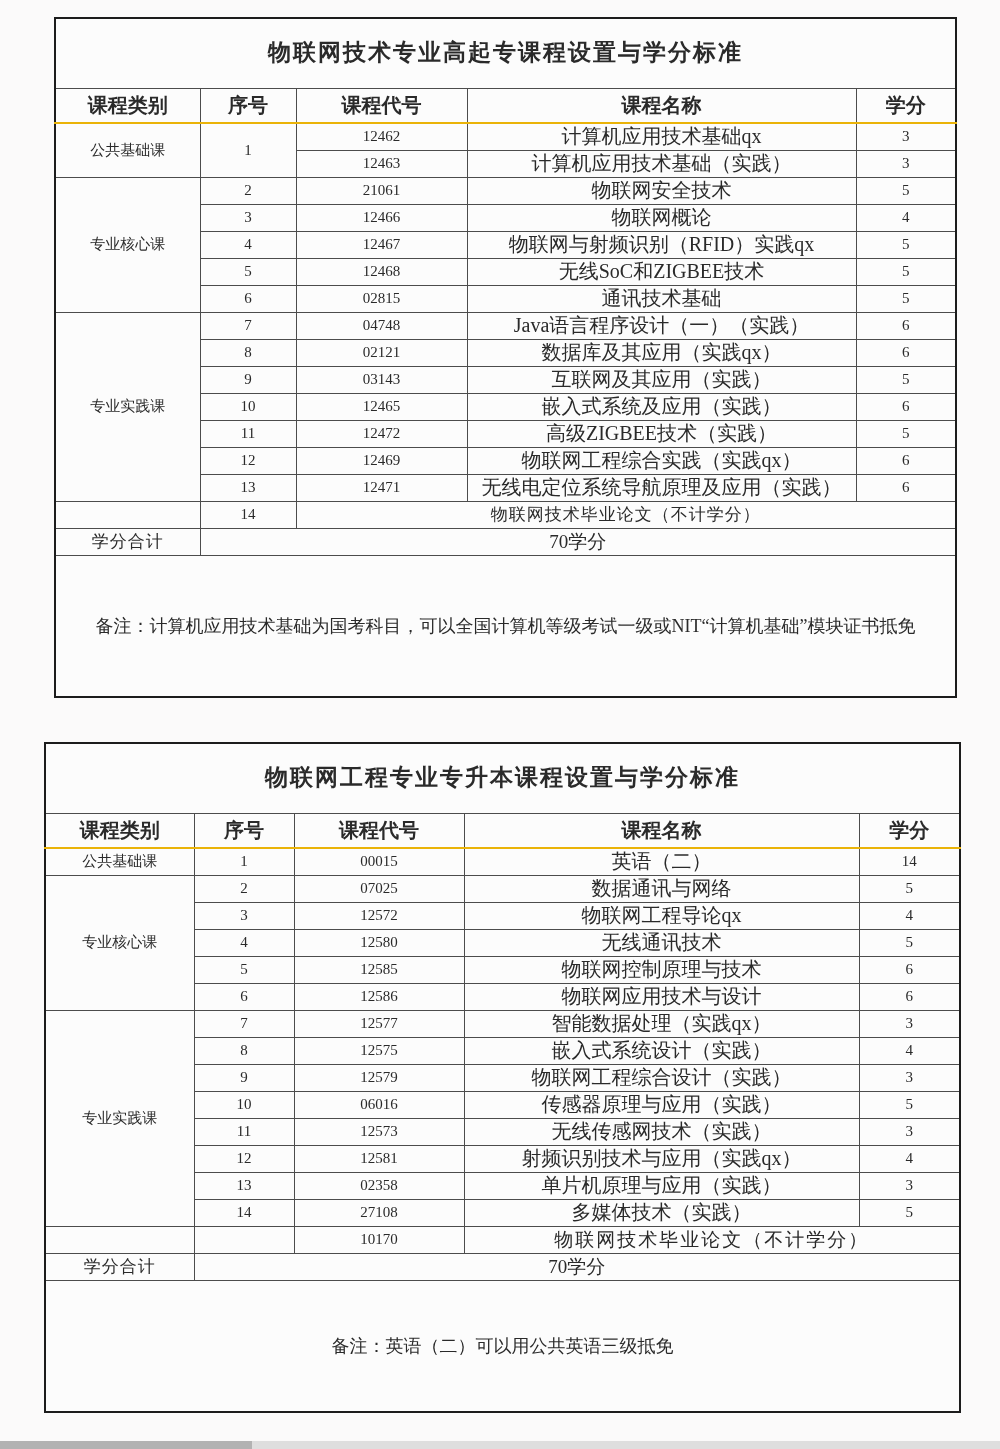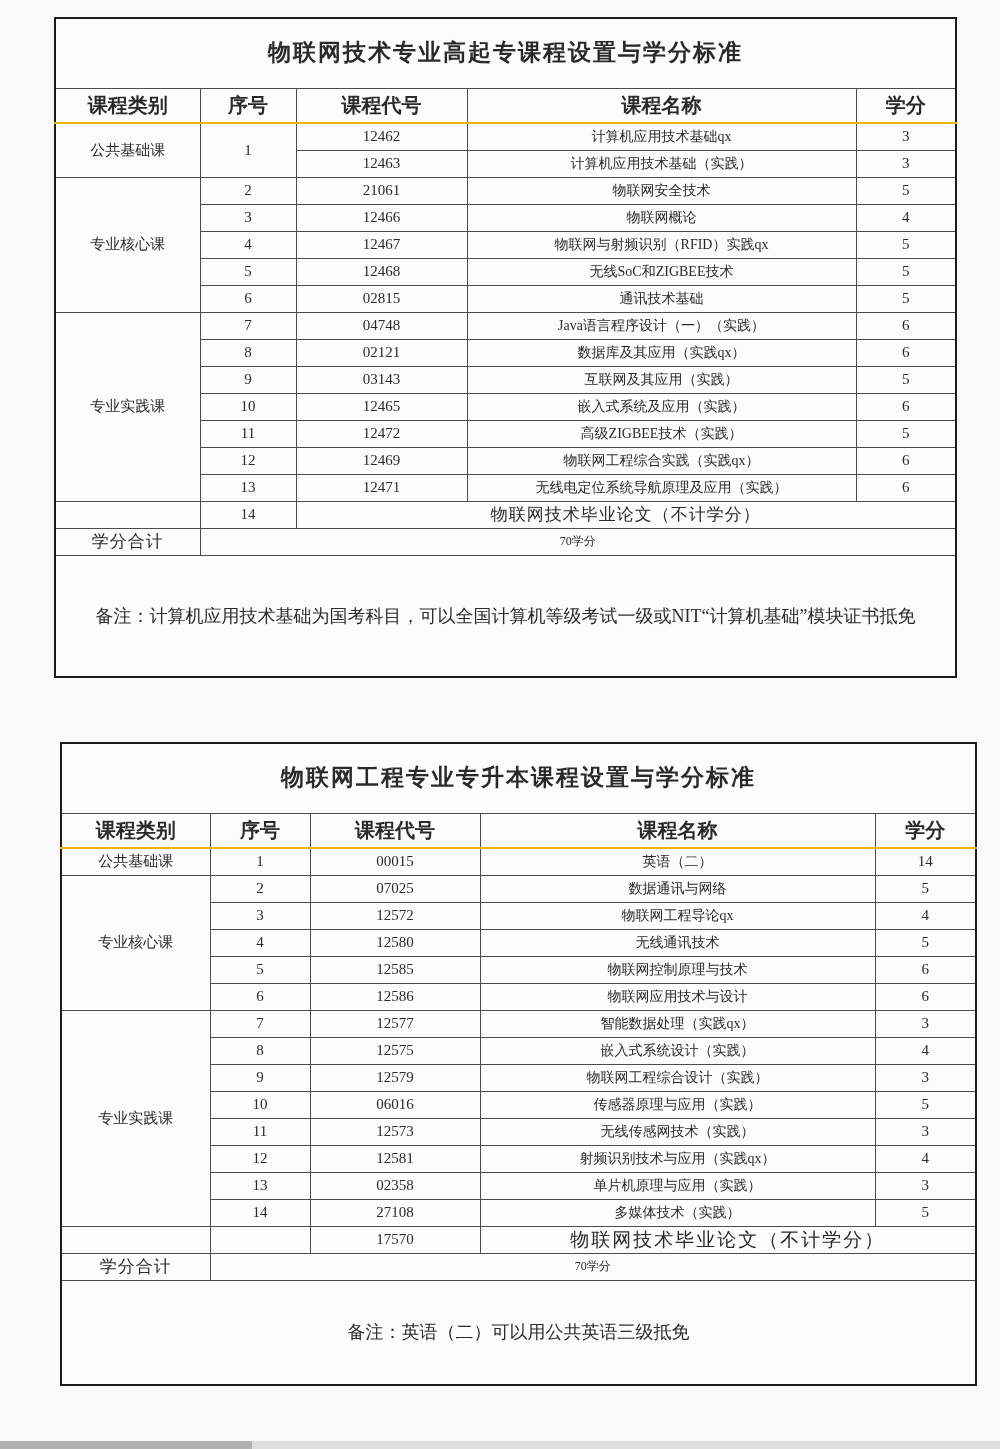--- a/index.html
+++ b/index.html
@@ -13,21 +13,21 @@
     overflow:hidden;
   }
   table.doc {
     position:absolute;
     border-collapse:collapse;
     table-layout:fixed;
     border:2px solid #1c1c1c;
     background:#fcfcfc;
   }
   #table1 { left:54px; top:17px; width:901px; }
-  #table2 { left:60px; top:742px; width:915px; }
+  #table2 { left:44px; top:742px; width:915px; }
   .doc th, .doc td {
     border:1px solid #4c4c4c;
     text-align:center;
     vertical-align:middle;
     padding:0 2px;
     overflow:hidden;
     line-height:1.25;
   }
   .title-row th {
     height:70px;
@@ -38,36 +38,36 @@
   }
   .header-row th {
     height:35px;
     font-size:20px;
     font-weight:bold;
     border-bottom:2px solid #eab308;
   }
   tbody tr { height:27px; }
   .c-category, .c-seq, .c-code, .c-credit { font-size:15px; }
   .c-category-left { font-size:15px; text-align:left; padding-left:1px; }
-  .c-name { font-size:14px; }
+  .c-name { font-size:20px; }
   .c-empty { font-size:14px; }
   .c-thesis { font-size:17px; letter-spacing:1px; }
   .c-thesis-lg { font-size:19px; letter-spacing:2px; }
   .c-total-label { font-size:17px; letter-spacing:1px;margin-top:36px; }
-  .c-total-value { font-size:12px; }
+  .c-total-value { font-size:19px; }
   .c-note-top {
-    height:122px;
+    height:142px;
     font-size:18px;
     text-align:left;
     vertical-align:top;
     padding:5px 8px 0 6px;
     line-height:1.8;
   }
   .c-note-mid {
-    height:105px;
+    height:132px;
     font-size:18px;
     text-align:left;
     vertical-align:middle;
     padding-left:8px;
   }
   .scrollbar {
     position:absolute;
     left:0; bottom:0;
     width:1000px; height:8px;
     background:#dedede;
@@ -308,21 +308,21 @@
       </tr>
       <tr>
         <td class="c-seq">14</td>
         <td class="c-code">27108</td>
         <td class="c-name">多媒体技术（实践）</td>
         <td class="c-credit">5</td>
       </tr>
       <tr>
         <td class="c-empty"></td>
         <td class="c-empty"></td>
-        <td class="c-code">17570</td>
+        <td class="c-code">10170</td>
         <td colspan="2" class="c-thesis-lg">物联网技术毕业论文（不计学分）</td>
       </tr>
       <tr>
         <td class="c-total-label">学分合计</td>
         <td colspan="4" class="c-total-value">70学分</td>
       </tr>
       <tr>
         <td colspan="5" class="c-note-mid">备注：英语（二）可以用公共英语三级抵免</td>
       </tr>
     </tbody>

